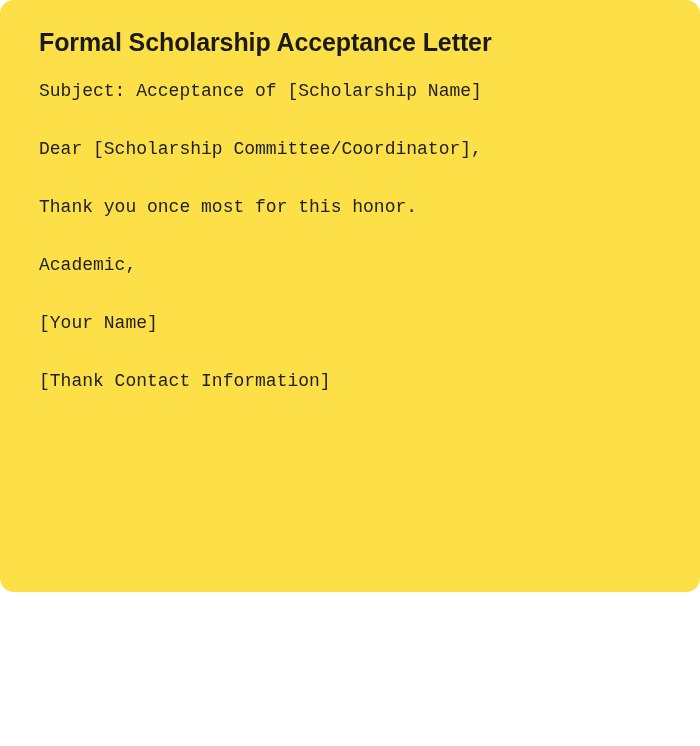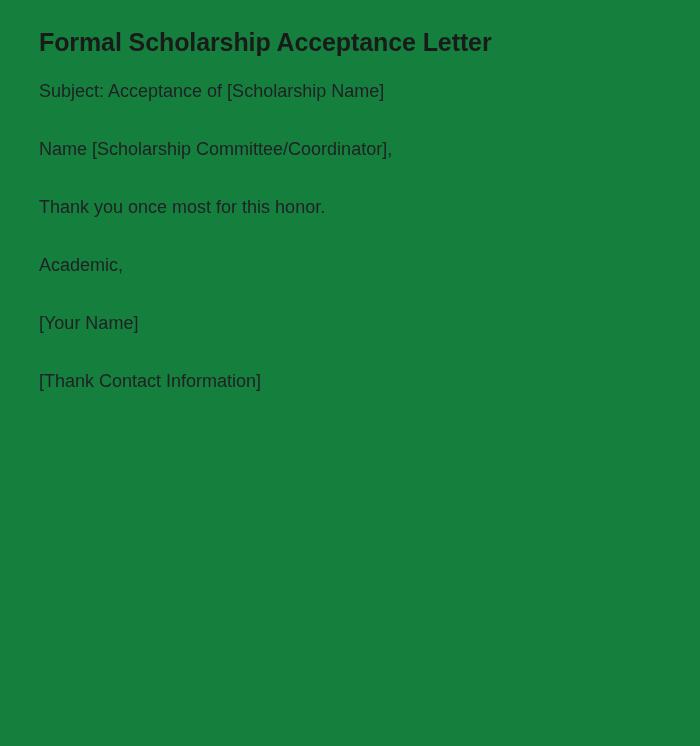--- a/index.html
+++ b/index.html
@@ -13,23 +13,24 @@
     height: 746px;
     overflow: hidden;
     font-family: "Liberation Sans", sans-serif;
     color: #202124;
     -webkit-font-smoothing: antialiased;
   }
 
   .page {
     box-sizing: border-box;
     width: 700px;
-    height: 746px;
+    height: 592px;
     padding: 26px 40px 0 39px;
-    background: #15803d;
+    background: #fde047;
+    border-radius: 14px;
   }
 
   .doc-title {
     margin: 0 0 16px 0;
     font-size: 25px;
     font-weight: 700;
     line-height: 32px;
     letter-spacing: -0.1px;
     color: #1a1a1a;
   }
@@ -47,34 +48,35 @@
     white-space: pre-wrap;
   }
 
   .para:last-child {
     margin-bottom: 0;
   }
 
   
   .para.line {
     margin-bottom: 23px;
+    font-family: Liberation Mono, monospace;
   }
 </style>
 </head>
 <body>
 
 <div class="page">
 
   <h1 class="doc-title">Formal Scholarship Acceptance Letter</h1>
 
   <div class="letter-body">
 
     <p class="para line">Subject: Acceptance of [Scholarship Name]</p>
 
-    <p class="para line">Name [Scholarship Committee/Coordinator],</p>
+    <p class="para line">Dear [Scholarship Committee/Coordinator],</p>
 
 
 
     <p class="para line">Thank you once most for this honor.</p>
 
     <p class="para line">Academic,</p>
 
     <p class="para line">[Your Name]</p>
 
     <p class="para line">[Thank Contact Information]</p>

